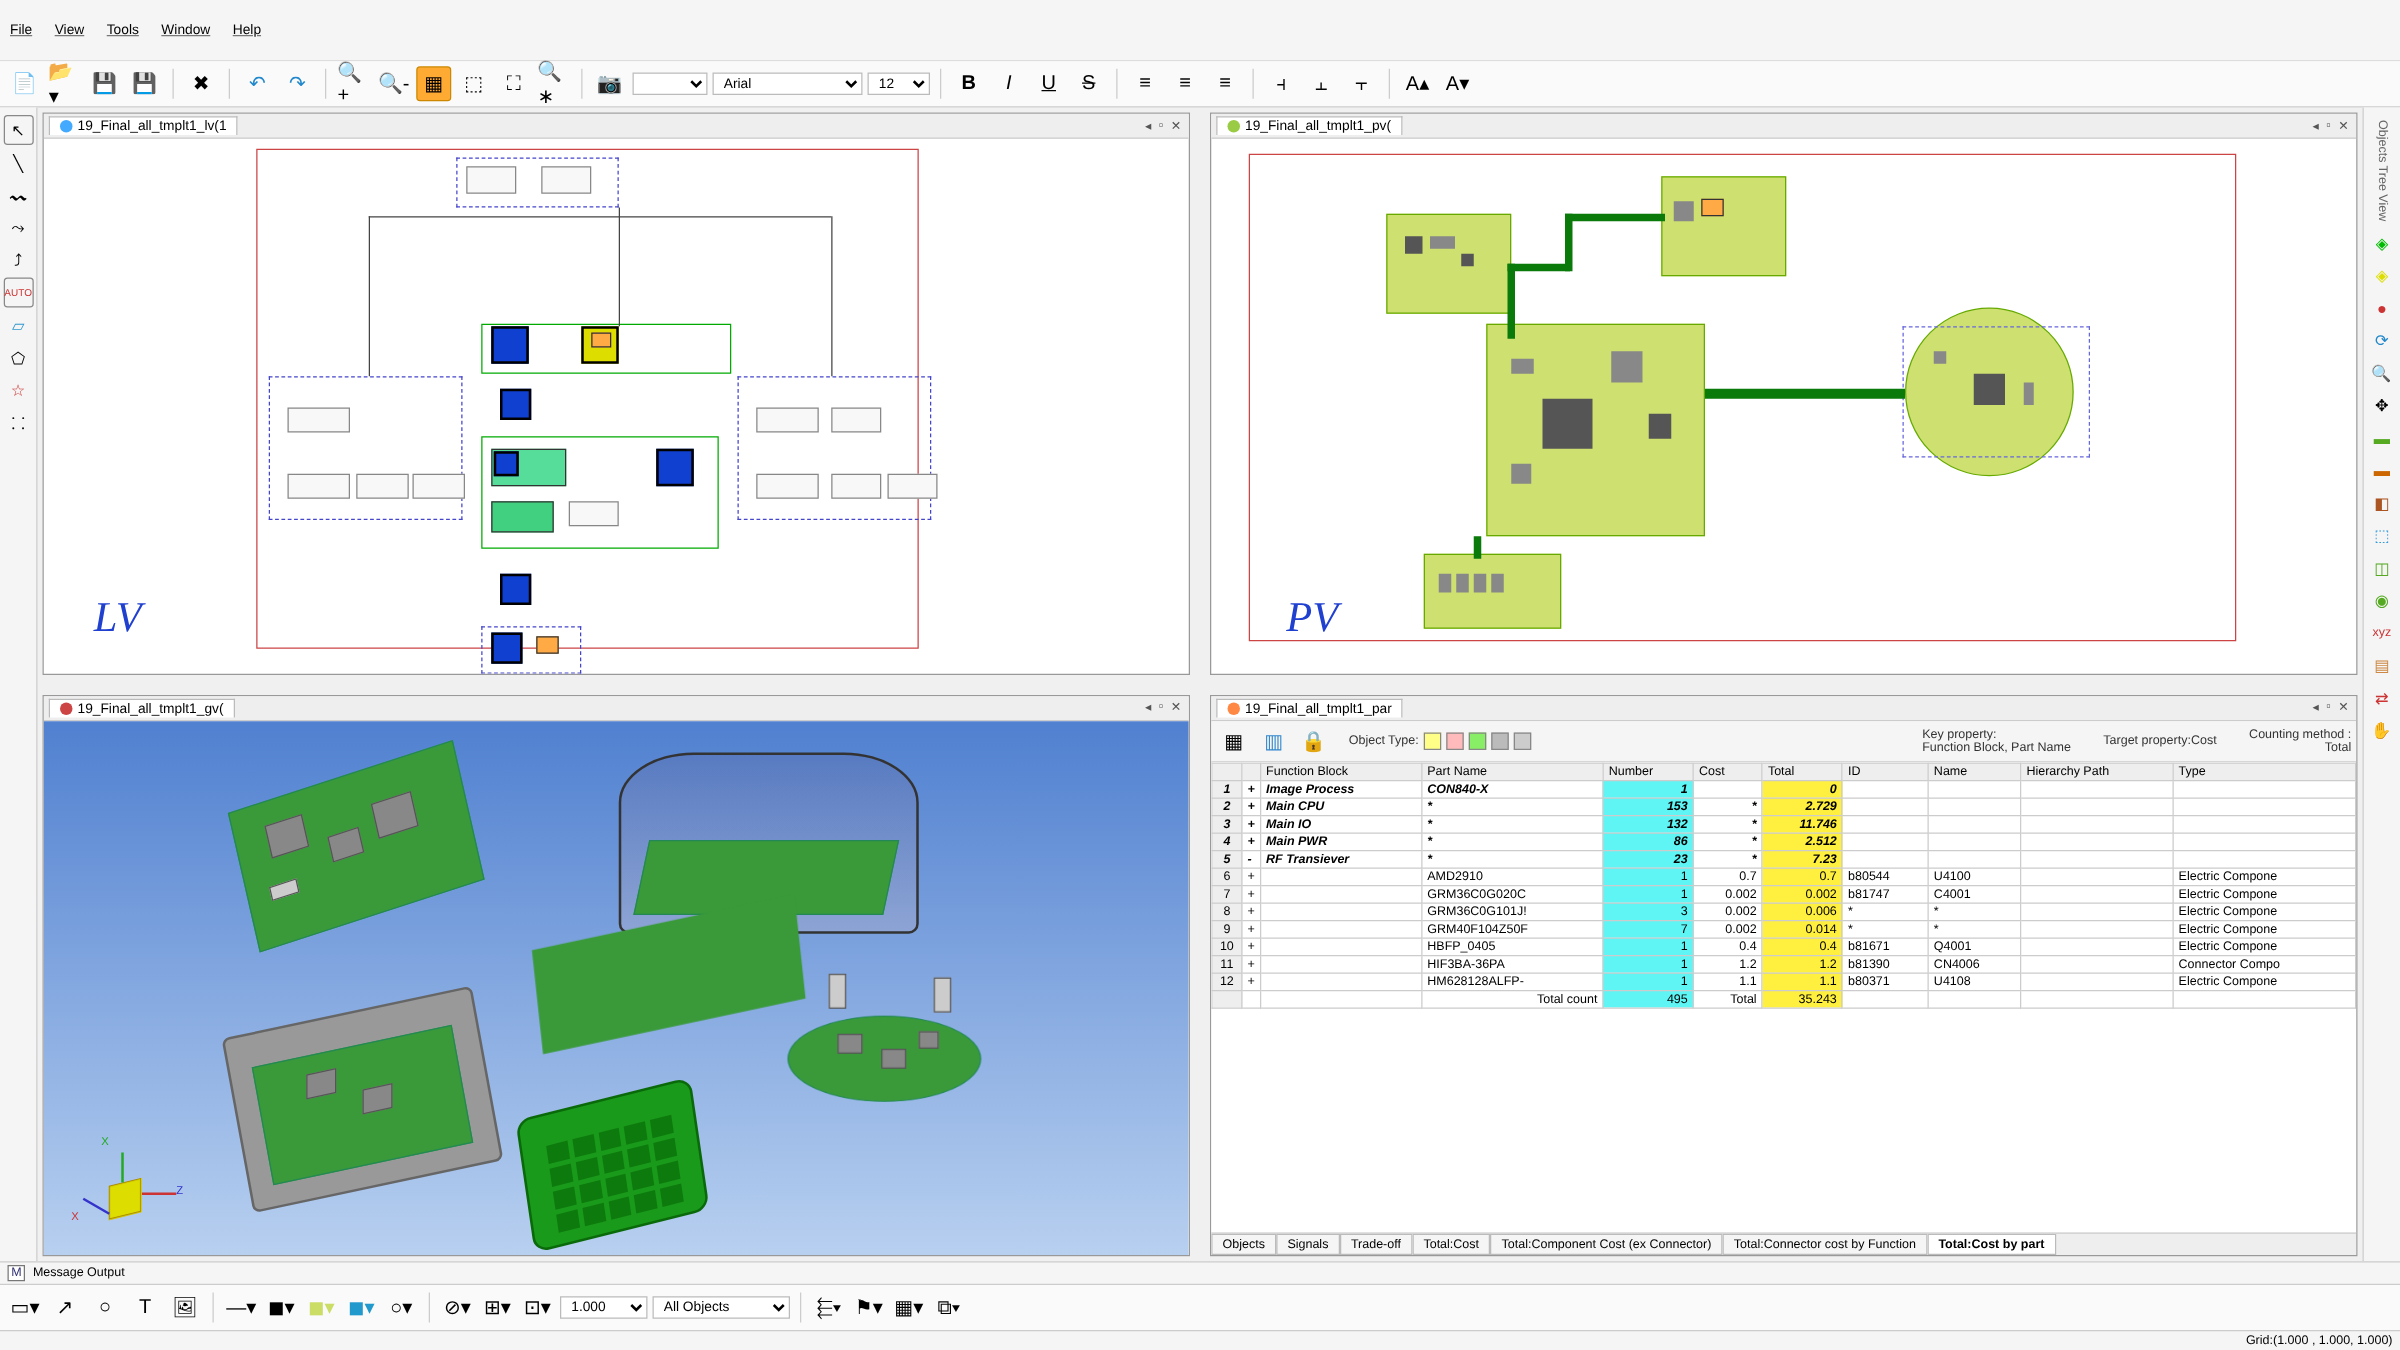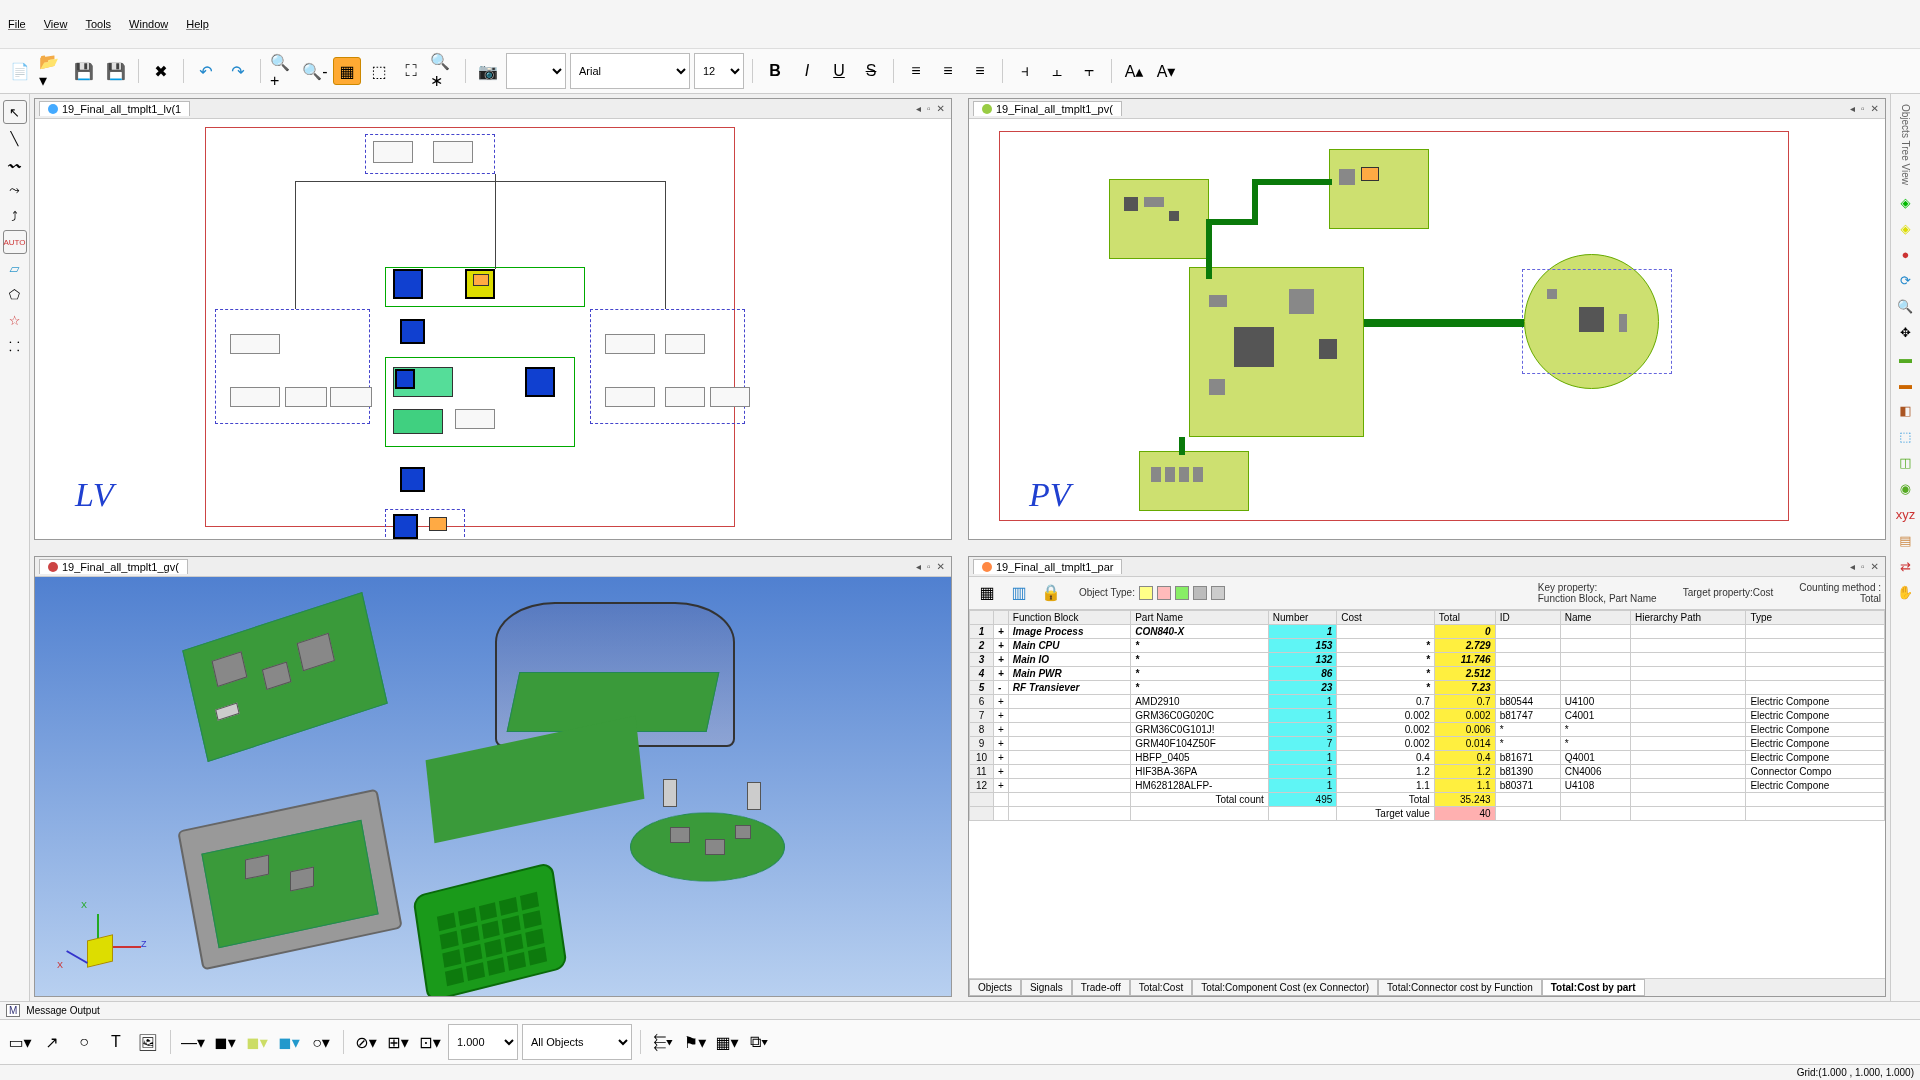--- a/index.html
+++ b/index.html
@@ -2,21 +2,21 @@
 <html><head>
 <meta charset="utf-8">
 <style>
 * { box-sizing: border-box; margin: 0; padding: 0; }
 body { font-family: Arial, sans-serif; font-size: 11px; background: #f0f0f0; width: 1920px; height: 1080px; overflow: hidden; display: flex; flex-direction: column; }
 .menubar { background: #f5f5f5; padding: 18px 8px; display: flex; gap: 18px; border-bottom: 1px solid #ddd; }
 .menubar span { text-decoration: underline; text-decoration-color: #777; cursor: pointer; }
 .toolbar { background: #fafafa; padding: 4px 6px; display: flex; align-items: center; gap: 4px; border-bottom: 1px solid #ccc; }
 .tbtn { width: 28px; height: 28px; display: inline-flex; align-items: center; justify-content: center; border: 1px solid transparent; border-radius: 3px; cursor: pointer; font-size: 16px; }
 .sep { width: 1px; height: 24px; background: #ccc; margin: 0 4px; }
-.dd { height: 36px; border: 1px solid #bbb; background: white; padding: 0 4px; font-size: 11px; }
+.dd { height: 18px; border: 1px solid #bbb; background: white; padding: 0 4px; font-size: 11px; }
 .main-area { flex: 1; display: flex; }
 .left-tools { width: 30px; background: #f5f5f5; border-right: 1px solid #ccc; display: flex; flex-direction: column; gap: 2px; padding-top: 6px; align-items: center; }
 .left-tools .tbtn { width: 24px; height: 24px; font-size: 13px; }
 .right-tools { width: 30px; background: #f5f5f5; border-left: 1px solid #ccc; display: flex; flex-direction: column; gap: 2px; padding-top: 6px; align-items: center; }
 .right-tools .tbtn { width: 24px; height: 24px; font-size: 13px; }
 .right-label { writing-mode: vertical-rl; font-size: 10px; color: #666; padding: 4px 0; }
 .center { flex: 1; display: grid; grid-template-columns: 1fr 1fr; grid-template-rows: 1fr 1fr; gap: 16px; padding: 4px; }
 .pane { border: 1px solid #999; background: white; display: flex; flex-direction: column; position: relative; overflow: hidden; }
 .pane-tab-bar { background: #eee; display: flex; align-items: center; border-bottom: 1px solid #ccc; height: 20px; }
 .pane-tab { background: white; border: 1px solid #bbb; border-bottom: none; padding: 1px 8px; font-size: 11px; display: flex; align-items: center; gap: 4px; margin-left: 4px; }
@@ -538,33 +538,20 @@
                 <td></td>
               <td style="text-align:right">Total count</td>
               <td class="cyan">495</td>
               <td style="text-align:right">Total</td>
               <td class="yellow">35.243</td>
               <td></td>
                 <td></td>
                 <td></td>
                 <td></td>
             </tr>
-            <tr>
-              <td class="row-num"></td>
-                <td></td>
-                <td></td>
-                <td></td>
-                <td></td>
-              <td style="text-align:right">Target value</td>
-              <td class="pink">40</td>
-              <td></td>
-                <td></td>
-                <td></td>
-                <td></td>
-            </tr>
           </tbody>
         </table>
       </div>
       <div class="bottom-tabs">
         <div>Objects</div>
         <div>Signals</div>
         <div>Trade-off</div>
         <div>Total:Cost</div>
         <div>Total:Component Cost (ex Connector)</div>
         <div>Total:Connector cost by Function</div>
@@ -580,21 +567,21 @@
     <div class="tbtn" style="color:#c33">●</div>
     <div class="tbtn" style="color:#28c">⟳</div>
     <div class="tbtn">🔍</div>
     <div class="tbtn">✥</div>
     <div class="tbtn" style="color:#5a2">▬</div>
     <div class="tbtn" style="color:#c60">▬</div>
     <div class="tbtn" style="color:#a52">◧</div>
     <div class="tbtn" style="color:#39d">⬚</div>
     <div class="tbtn" style="color:#5a2">◫</div>
     <div class="tbtn" style="color:#5a2">◉</div>
-    <div class="tbtn" style="color:#c33;font-size:13px">xyz</div>
+    <div class="tbtn" style="color:#c33;font-size:10px">xyz</div>
     <div class="tbtn" style="color:#c84">▤</div>
     <div class="tbtn" style="color:#c33">⇄</div>
     <div class="tbtn">✋</div>
   </div>
 </div>
 
 <div class="msg-bar">
   <span style="border:1px solid #777;padding:0 2px;background:white;color:#337">M</span>
   <span>Message Output</span>
 </div>

